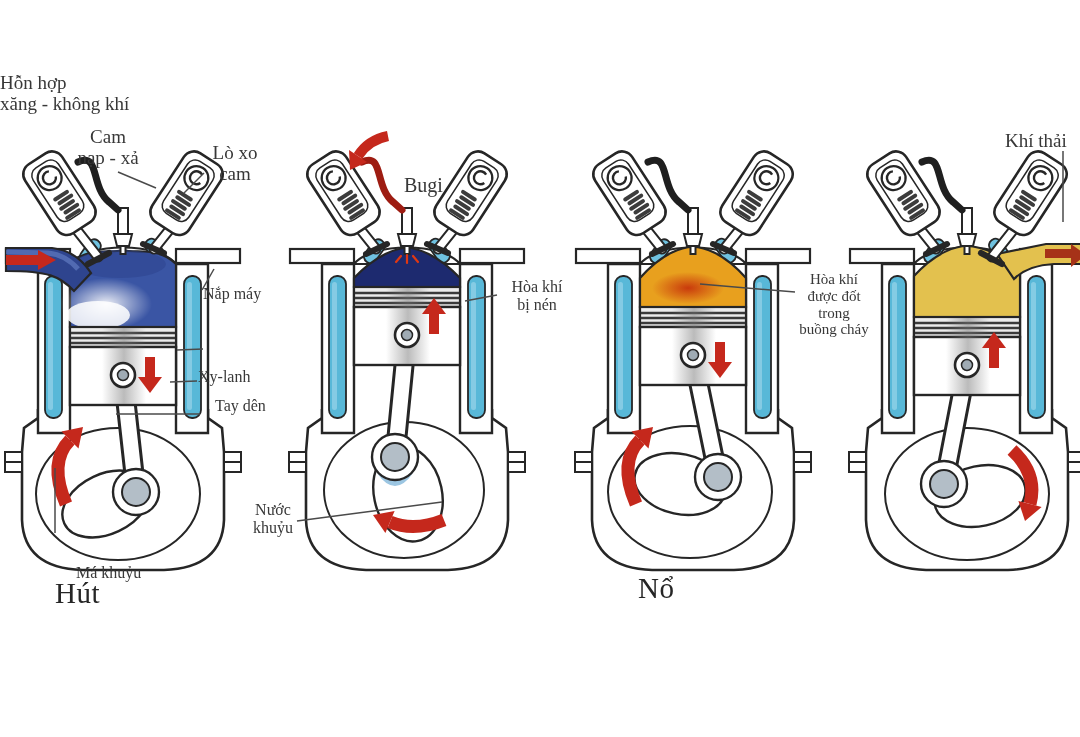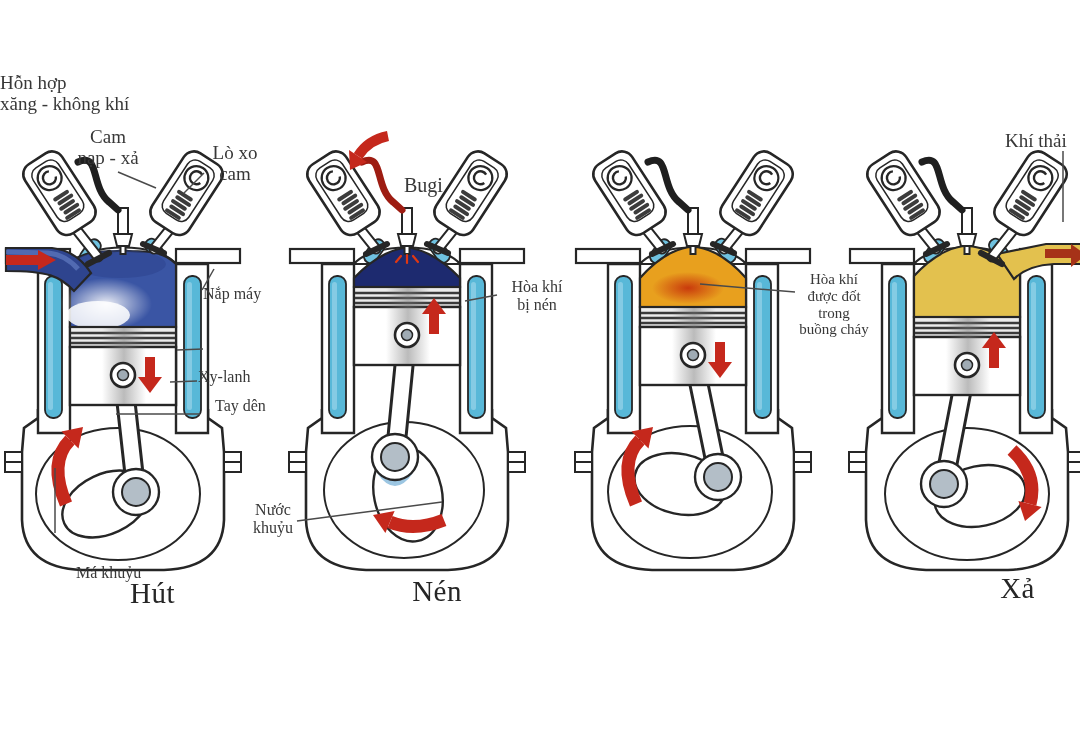--- a/index.html
+++ b/index.html
@@ -4,21 +4,21 @@
 <style>
   html,body{margin:0;padding:0;background:#fff;}
   .stage{position:relative;width:1080px;height:737px;background:#fff;overflow:hidden;
          font-family:Liberation Serif, serif;}
   .engine{position:absolute;top:152px;width:230px;height:430px;}
   .engine svg{overflow:visible;display:block;}
   .overlay{position:absolute;left:0;top:0;pointer-events:none;}
   .lbl{position:absolute;color:var(--label,#383838);font-size:16px;line-height:1.12;
        white-space:pre-line;}
   .c{text-align:center;}
-  .sname{position:absolute;color:#262626;font-size:29px;width:120px;text-align:right;
+  .sname{position:absolute;color:#262626;font-size:29px;width:120px;text-align:left;
          letter-spacing:.5px;}
 </style>
 </head>
 <body>
 
 <div class="stage" style="--label: #383838;">
 
   <div class="engine" id="eng-hut" style="left:8px">
       <svg viewBox="0 0 230 430" width="230" height="430">
         <defs>
@@ -492,15 +492,14 @@
 bị nén</div>
   <div class="lbl c" style="left:788px;top:271px;width:92px;font-size:15px">Hòa khí
 được đốt
 trong
 buồng cháy</div>
   <div class="lbl c" style="left:240px;top:501px;width:66px">Nước
 khuỷu</div>
   <div class="lbl" style="left:76px;top:564px;width:110px">Má khuỷu</div>
 
   <div class="sname" style="left:55px;top:577px">Hút</div>
-  <div class="sname" style="left:342px;top:575px">Nén</div>
-  <div class="sname" style="left:915px;top:572px">Xả</div>
+  <div class="sname" style="left:638px;top:572px">Nổ</div>
 </div>
 
 </body></html>

